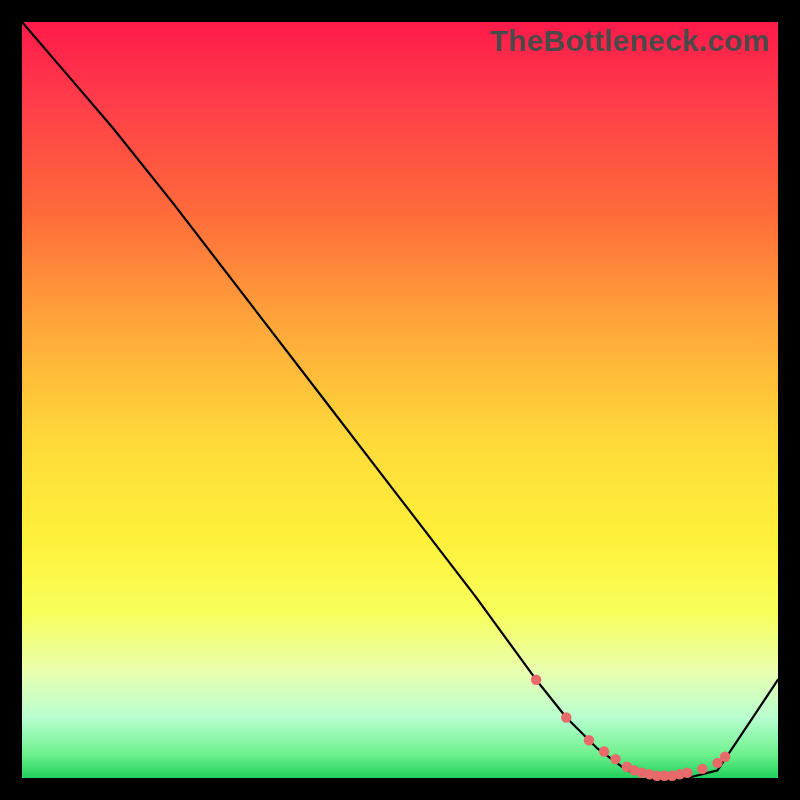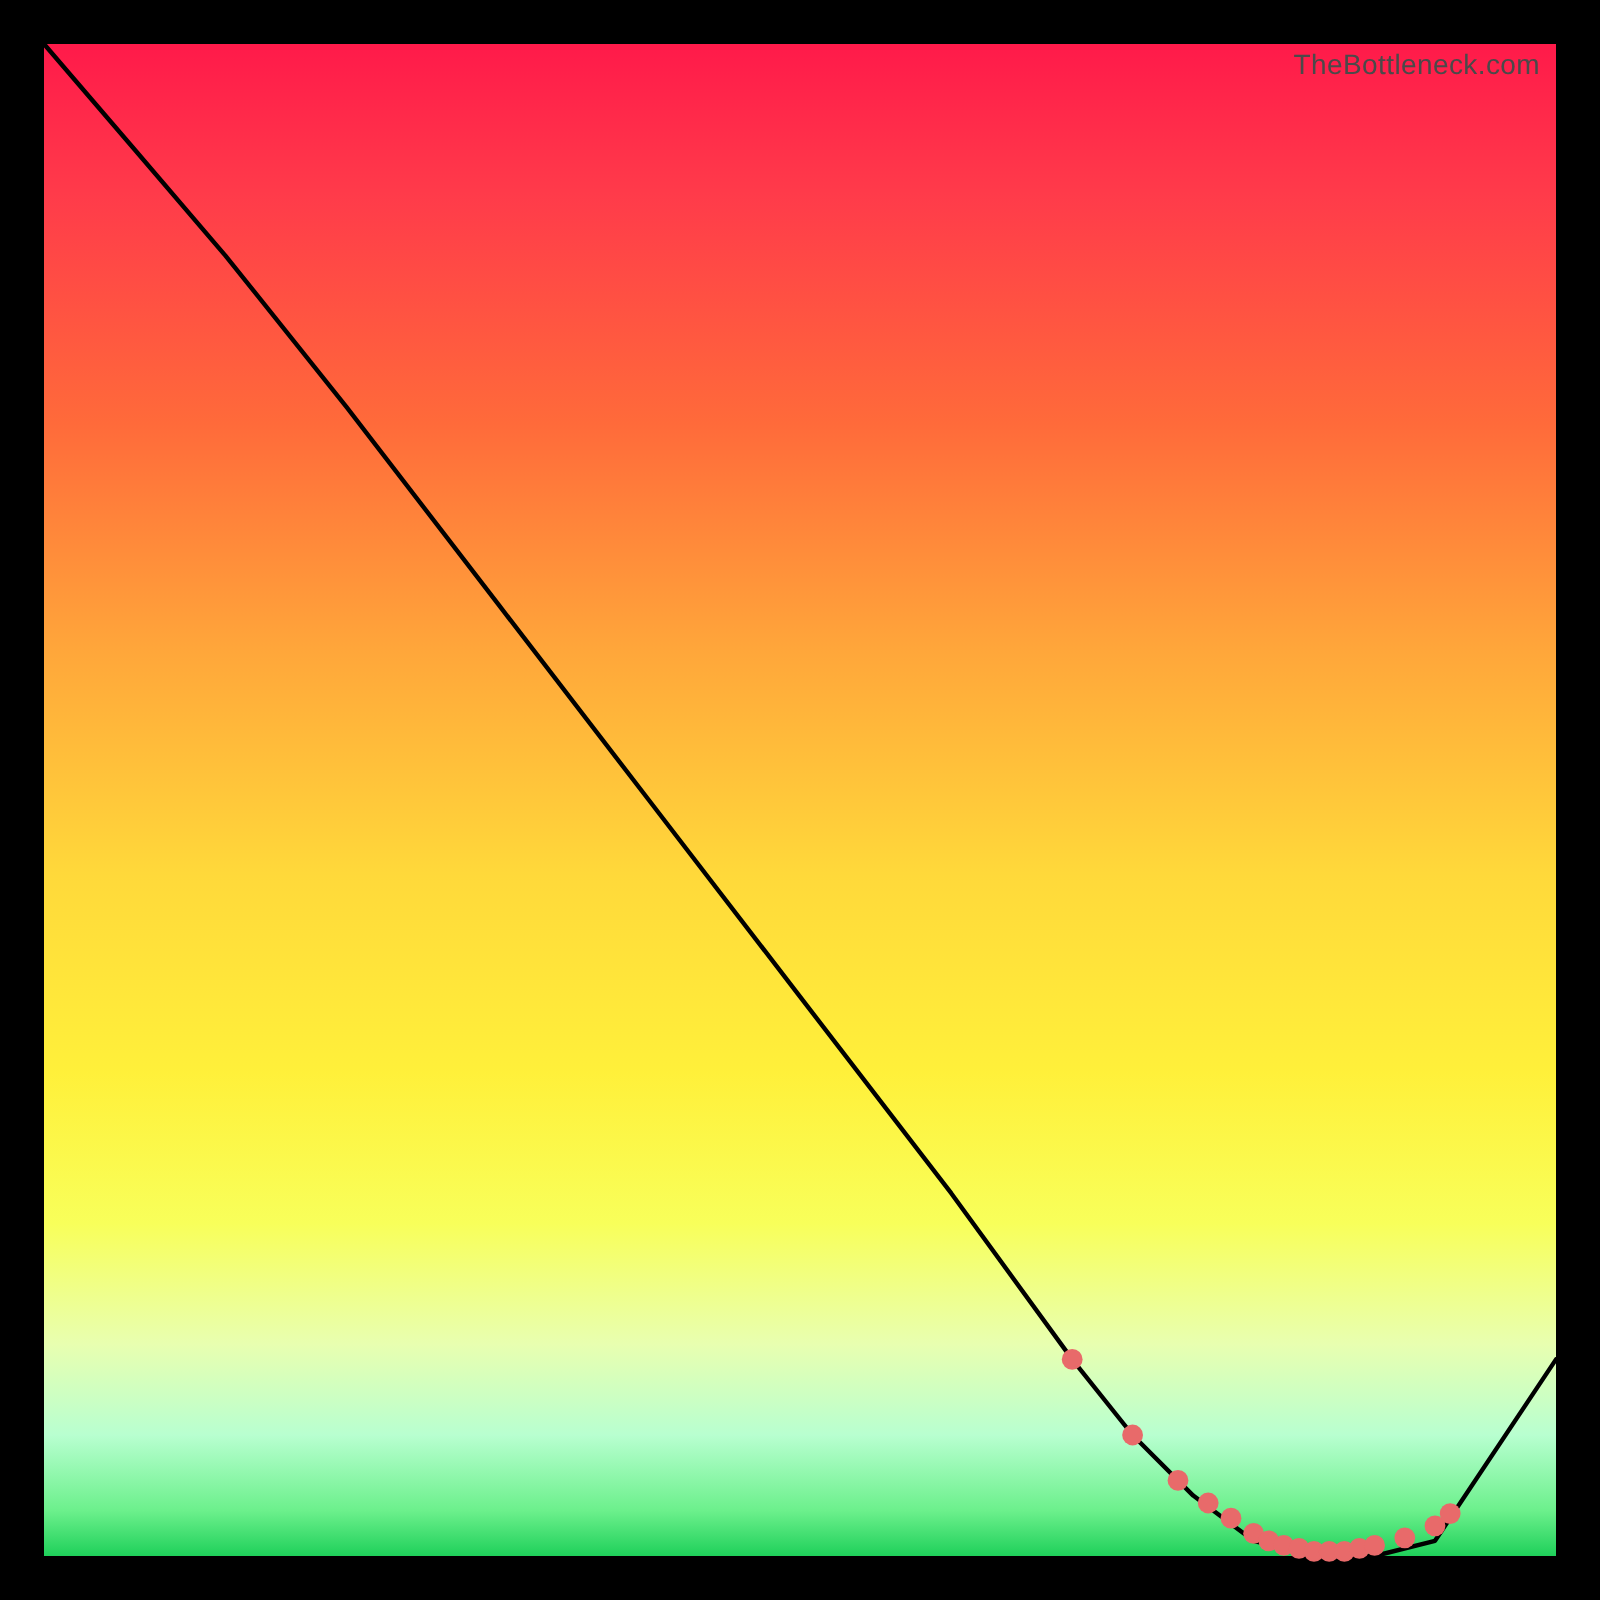--- a/index.html
+++ b/index.html
@@ -28,22 +28,22 @@
       #b8ffd0 92%,
       #6cf08c 97%,
       #1fd05a 100%
     );
   }
   .watermark {
     position: absolute;
     top: 2px;
     right: 8px;
     font-family: Arial, Helvetica, sans-serif;
-    font-size: 14px;
-    font-weight: 400;
+    font-size: 30px;
+    font-weight: 700;
     color: #4a4a4a;
     letter-spacing: 0.2px;
   }
   svg.curve {
     position: absolute;
     left: 0;
     top: 0;
     width: 756px;
     height: 756px;
     overflow: visible;

